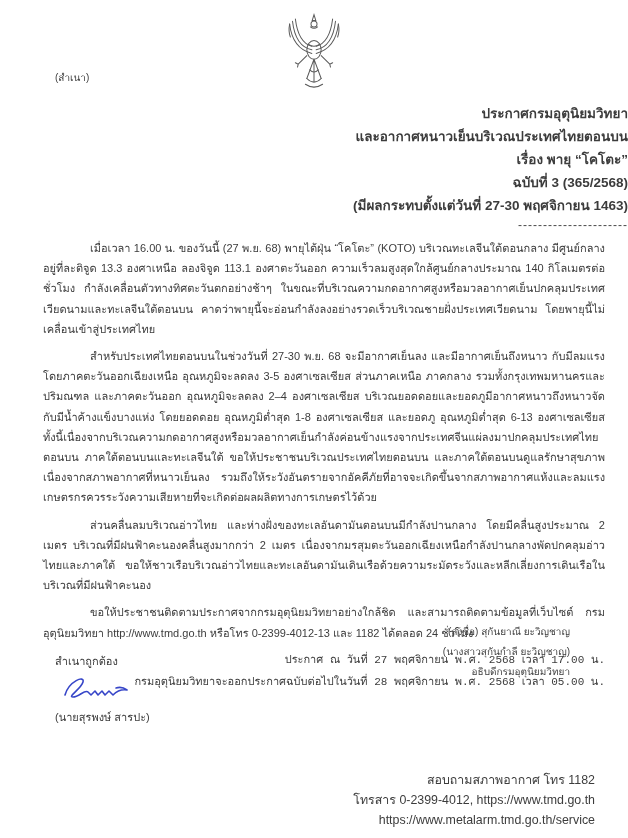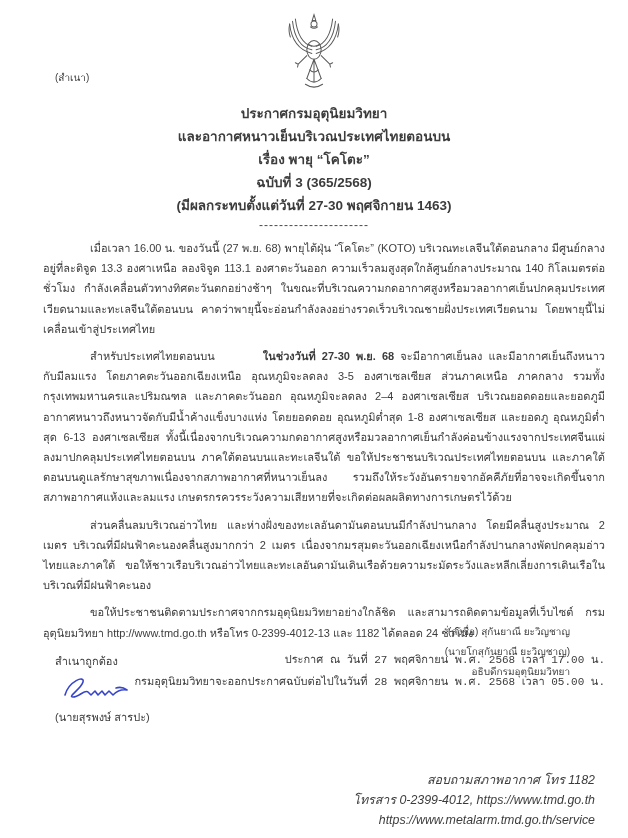--- a/index.html
+++ b/index.html
@@ -31,21 +31,21 @@
     left: 0;
     top: 8px;
     width: 628px;
     text-align: center;
   }
   .title-block {
     position: absolute;
     left: 0;
     top: 102px;
     width: 628px;
-    text-align: center;
+    text-align: right;
     font-weight: bold;
     font-size: 13.5px;
     line-height: 23px;
   }
   .divider {
     font-weight: normal;
     letter-spacing: 1px;
     font-size: 12px;
     color: #4a4a4a;
     line-height: 16px;
@@ -96,23 +96,22 @@
     font-size: 12.4px;
     line-height: 20px;
   }
   .contact-block {
     position: absolute;
     right: 33px;
     top: 770px;
     text-align: right;
     font-size: 12.4px;
     line-height: 20px;
-    font-style: italic;
   }
-  .bold { font-weight: bold; margin-left: 48px; }
+  .bold { font-weight: normal; }
 </style>
 </head>
 <body>
 
 <div class="page">
 
   <div class="copy-note">(สำเนา)</div>
 
   <div class="emblem-wrap">
     <span>
@@ -160,21 +159,21 @@
     <p class="para">เมื่อเวลา 16.00 น. ของวันนี้ (27 พ.ย. 68) พายุไต้ฝุ่น “โคโตะ” (KOTO) บริเวณทะเลจีนใต้ตอนกลาง มีศูนย์กลางอยู่ที่ละติจูด 13.3 องศาเหนือ ลองจิจูด 113.1 องศาตะวันออก ความเร็วลมสูงสุดใกล้ศูนย์กลางประมาณ 140 กิโลเมตรต่อชั่วโมง กำลังเคลื่อนตัวทางทิศตะวันตกอย่างช้าๆ ในขณะที่บริเวณความกดอากาศสูงหรือมวลอากาศเย็นปกคลุมประเทศเวียดนามและทะเลจีนใต้ตอนบน คาดว่าพายุนี้จะอ่อนกำลังลงอย่างรวดเร็วบริเวณชายฝั่งประเทศเวียดนาม โดยพายุนี้ไม่เคลื่อนเข้าสู่ประเทศไทย</p>
     <p class="para"><span>สำหรับประเทศไทยตอนบน</span><span class="bold">ในช่วงวันที่ 27-30 พ.ย. 68</span><span> จะมีอากาศเย็นลง และมีอากาศเย็นถึงหนาว กับมีลมแรง โดยภาคตะวันออกเฉียงเหนือ อุณหภูมิจะลดลง 3-5 องศาเซลเซียส ส่วนภาคเหนือ ภาคกลาง รวมทั้งกรุงเทพมหานครและปริมณฑล และภาคตะวันออก อุณหภูมิจะลดลง 2–4 องศาเซลเซียส บริเวณยอดดอยและยอดภูมีอากาศหนาวถึงหนาวจัดกับมีน้ำค้างแข็งบางแห่ง โดยยอดดอย อุณหภูมิต่ำสุด 1-8 องศาเซลเซียส และยอดภู อุณหภูมิต่ำสุด 6-13 องศาเซลเซียส ทั้งนี้เนื่องจากบริเวณความกดอากาศสูงหรือมวลอากาศเย็นกำลังค่อนข้างแรงจากประเทศจีนแผ่ลงมาปกคลุมประเทศไทยตอนบน ภาคใต้ตอนบนและทะเลจีนใต้ ขอให้ประชาชนบริเวณประเทศไทยตอนบน และภาคใต้ตอนบนดูแลรักษาสุขภาพเนื่องจากสภาพอากาศที่หนาวเย็นลง รวมถึงให้ระวังอันตรายจากอัคคีภัยที่อาจจะเกิดขึ้นจากสภาพอากาศแห้งและลมแรง เกษตรกรควรระวังความเสียหายที่จะเกิดต่อผลผลิตทางการเกษตรไว้ด้วย</span></p>
     <p class="para">ส่วนคลื่นลมบริเวณอ่าวไทย และห่างฝั่งของทะเลอันดามันตอนบนมีกำลังปานกลาง โดยมีคลื่นสูงประมาณ 2 เมตร บริเวณที่มีฝนฟ้าคะนองคลื่นสูงมากกว่า 2 เมตร เนื่องจากมรสุมตะวันออกเฉียงเหนือกำลังปานกลางพัดปกคลุมอ่าวไทยและภาคใต้ ขอให้ชาวเรือบริเวณอ่าวไทยและทะเลอันดามันเดินเรือด้วยความระมัดระวังและหลีกเลี่ยงการเดินเรือในบริเวณที่มีฝนฟ้าคะนอง</p>
     <p class="para">ขอให้ประชาชนติดตามประกาศจากกรมอุตุนิยมวิทยาอย่างใกล้ชิด และสามารถติดตามข้อมูลที่เว็บไซต์ กรมอุตุนิยมวิทยา http://www.tmd.go.th หรือโทร 0-2399-4012-13 และ 1182 ได้ตลอด 24 ชั่วโมง</p>
     <p class="para center-line">ประกาศ ณ วันที่ 27 พฤศจิกายน พ.ศ. 2568 เวลา 17.00 น.</p>
     <p class="para center-line">กรมอุตุนิยมวิทยาจะออกประกาศฉบับต่อไปในวันที่ 28 พฤศจิกายน พ.ศ. 2568 เวลา 05.00 น.</p>
   </div>
 
   <div class="sign-block">
     <div>(ลงชื่อ) สุกันยาณี ยะวิญชาญ</div>
-    <div>(นายโกสุกันยาณี ยะวิญชาญ)</div>
+    <div>(นางสาวสุกันกำลี ยะวิญชาญ)</div>
     <div>อธิบดีกรมอุตุนิยมวิทยา</div>
   </div>
 
   <div class="certify-block">
     <div>สำเนาถูกต้อง</div>
     <div class="certify-sig">
       <svg width="74" height="34" viewBox="0 0 74 34" fill="none" stroke="#3746c8" stroke-width="1.6" stroke-linecap="round" stroke-linejoin="round">
         <path d="M4,22 C8,8 24,2 22,9 C20,16 6,24 12,24 C18,24 24,16 27,19 L30,22 L34,18 L37,22 L41,18 L44,22 L48,18 L52,22 C56,18 60,16 66,17 C62,14 58,14 55,15"></path>
       </svg>
     </div>

